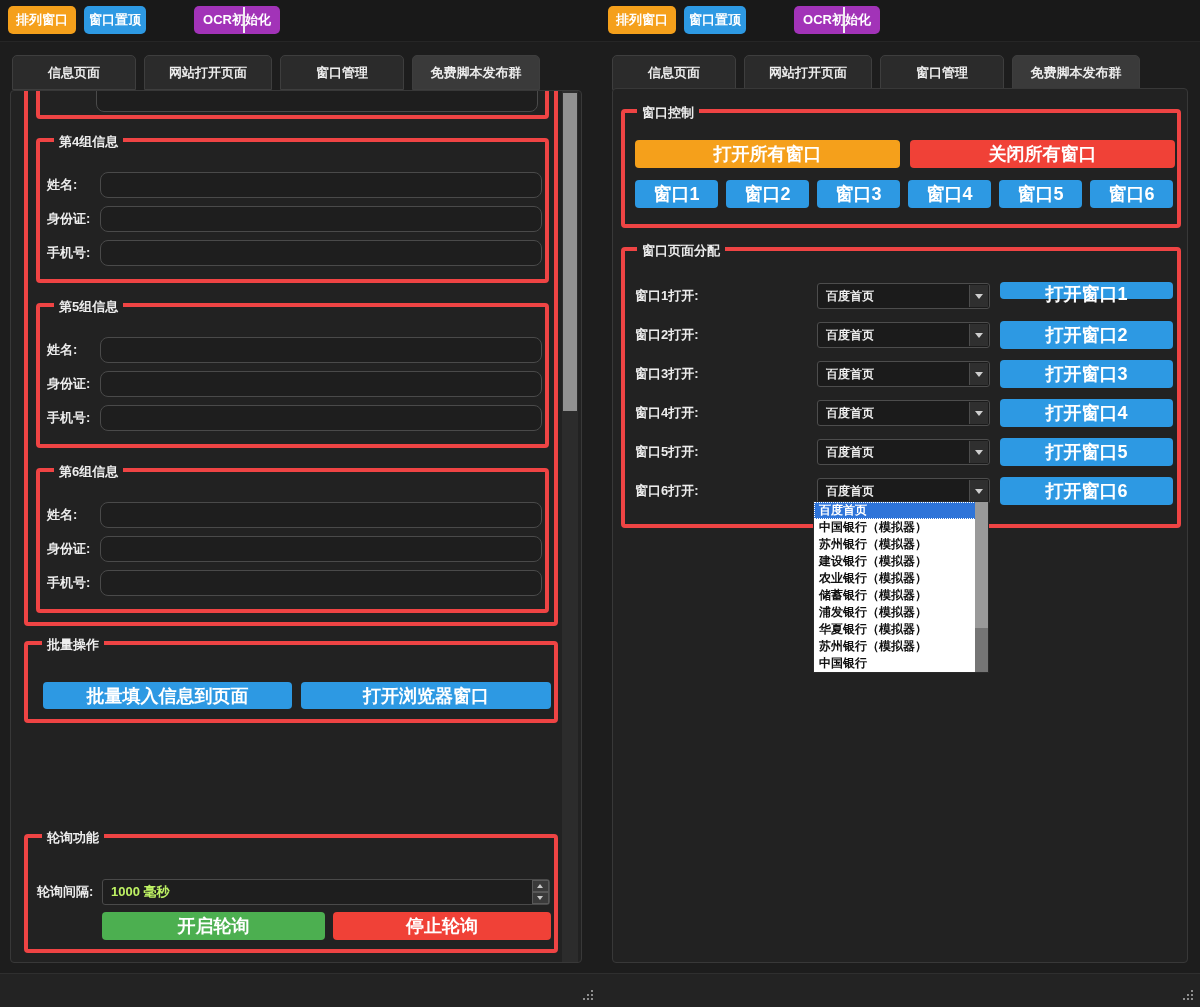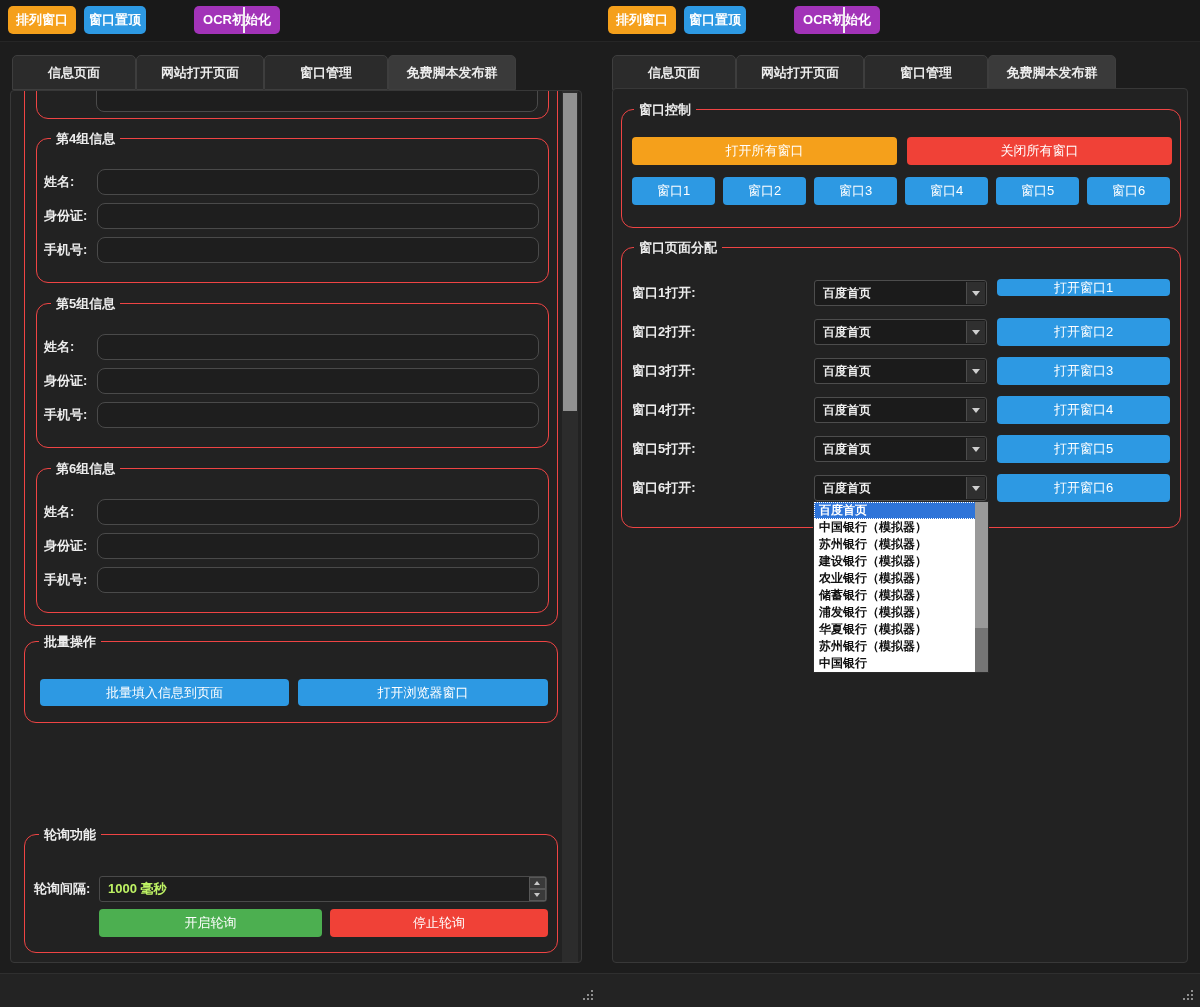--- a/index.html
+++ b/index.html
@@ -8,36 +8,36 @@
   .window { position:absolute; top:0; width:600px; height:1007px; background:#1d1d1d; }
   #win-left  { left:0; }
   #win-right { left:600px; }
   .toolstrip { position:absolute; left:0; top:0; width:600px; height:41px; background:#191919;
                border-bottom:1px solid #262626; }
   .tbtn { position:absolute; top:6px; height:28px; border:none; border-radius:5px; color:#fff;
           font-family:inherit; font-weight:700; font-size:13px; cursor:pointer; }
   .c-orange { background:#F5A01B; } .c-blue { background:#2D99E3; } .c-purple { background:#A233B8;margin-left:40px; }
   .c-green { background:#4CAF50; } .c-red { background:#F04137; }
   .tsep { position:absolute; top:7px; width:2px; height:26px; background:#f0f0f0; }
-  .tabbar { position:absolute; left:12px; top:55px; height:35px; display:flex; gap:0; }
+  .tabbar { position:absolute; left:12px; top:55px; height:35px; display:flex; gap:8px; }
   .tab { box-sizing:border-box; height:35px; line-height:33px; text-align:center; background:#2b2b2b;
          border:1px solid #3e3e3e; border-bottom:1px solid #3e3e3e; border-radius:5px 5px 0 0;
          font-size:13px; cursor:pointer; }
   .tab.lighter { background:#3a3a3a; }
   .panel { position:absolute; box-sizing:border-box; background:#222222; border:1px solid #383838;
            border-radius:4px; overflow:hidden; }
-  .gbox { position:absolute; box-sizing:border-box; border:1px solid #ef4444; border-radius:12px; }
+  .gbox { position:absolute; box-sizing:border-box; border:4px solid #ef4444; border-radius:4px; }
   .legend { position:absolute; top:-9px; left:14px; background:#222222; padding:0 5px; font-size:13px;
             line-height:17px; white-space:nowrap; }
   .flabel { position:absolute; font-size:13px; line-height:26px; white-space:nowrap; }
   .tinput { position:absolute; box-sizing:border-box; background:#1e1e1e; border:1px solid #4a4a4a;
             border-radius:8px; color:#bef264; font-family:inherit; font-size:13px; font-weight:700;
             padding:0 8px; outline:none; }
   .btn { position:absolute; box-sizing:border-box; border:none; border-radius:4px; color:#fff;
-         font-family:inherit; font-size:13px; font-weight:400; cursor:pointer; }
+         font-family:inherit; font-size:18px; font-weight:700; cursor:pointer; }
   .vscroll { position:absolute; background:#2c2c2c; }
   .vthumb { position:absolute; background:#919191; }
   .select { position:absolute; box-sizing:border-box; background:#1b1b1b; border:1px solid #4d4d4d;
             border-radius:3px; font-size:12px; line-height:24px; padding-left:8px; cursor:pointer;
             color:#eee; }
   .sel-arrow { position:absolute; right:1px; top:1px; bottom:1px; width:18px; background:#2f2f2f;
                border-left:1px solid #4d4d4d; }
   .sel-arrow::after { content:""; position:absolute; left:5px; top:9px; border-left:4px solid transparent;
                       border-right:4px solid transparent; border-top:5px solid #cfcfcf; }
   .spinbtn { position:absolute; width:17px; height:12px; background:#3a3a3a; border:1px solid #585858;

